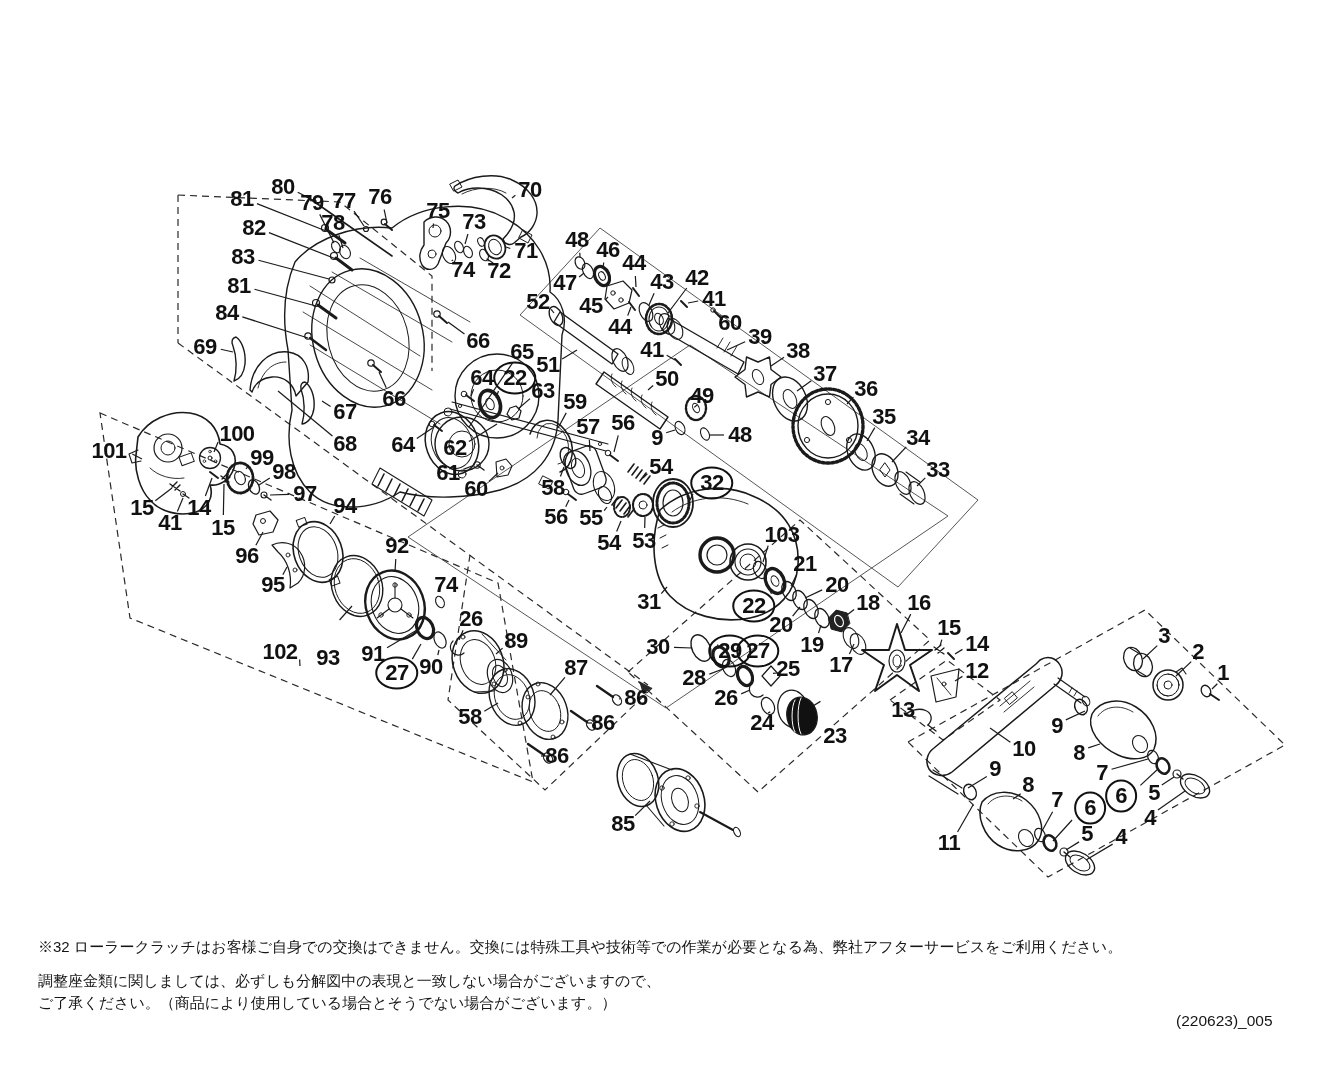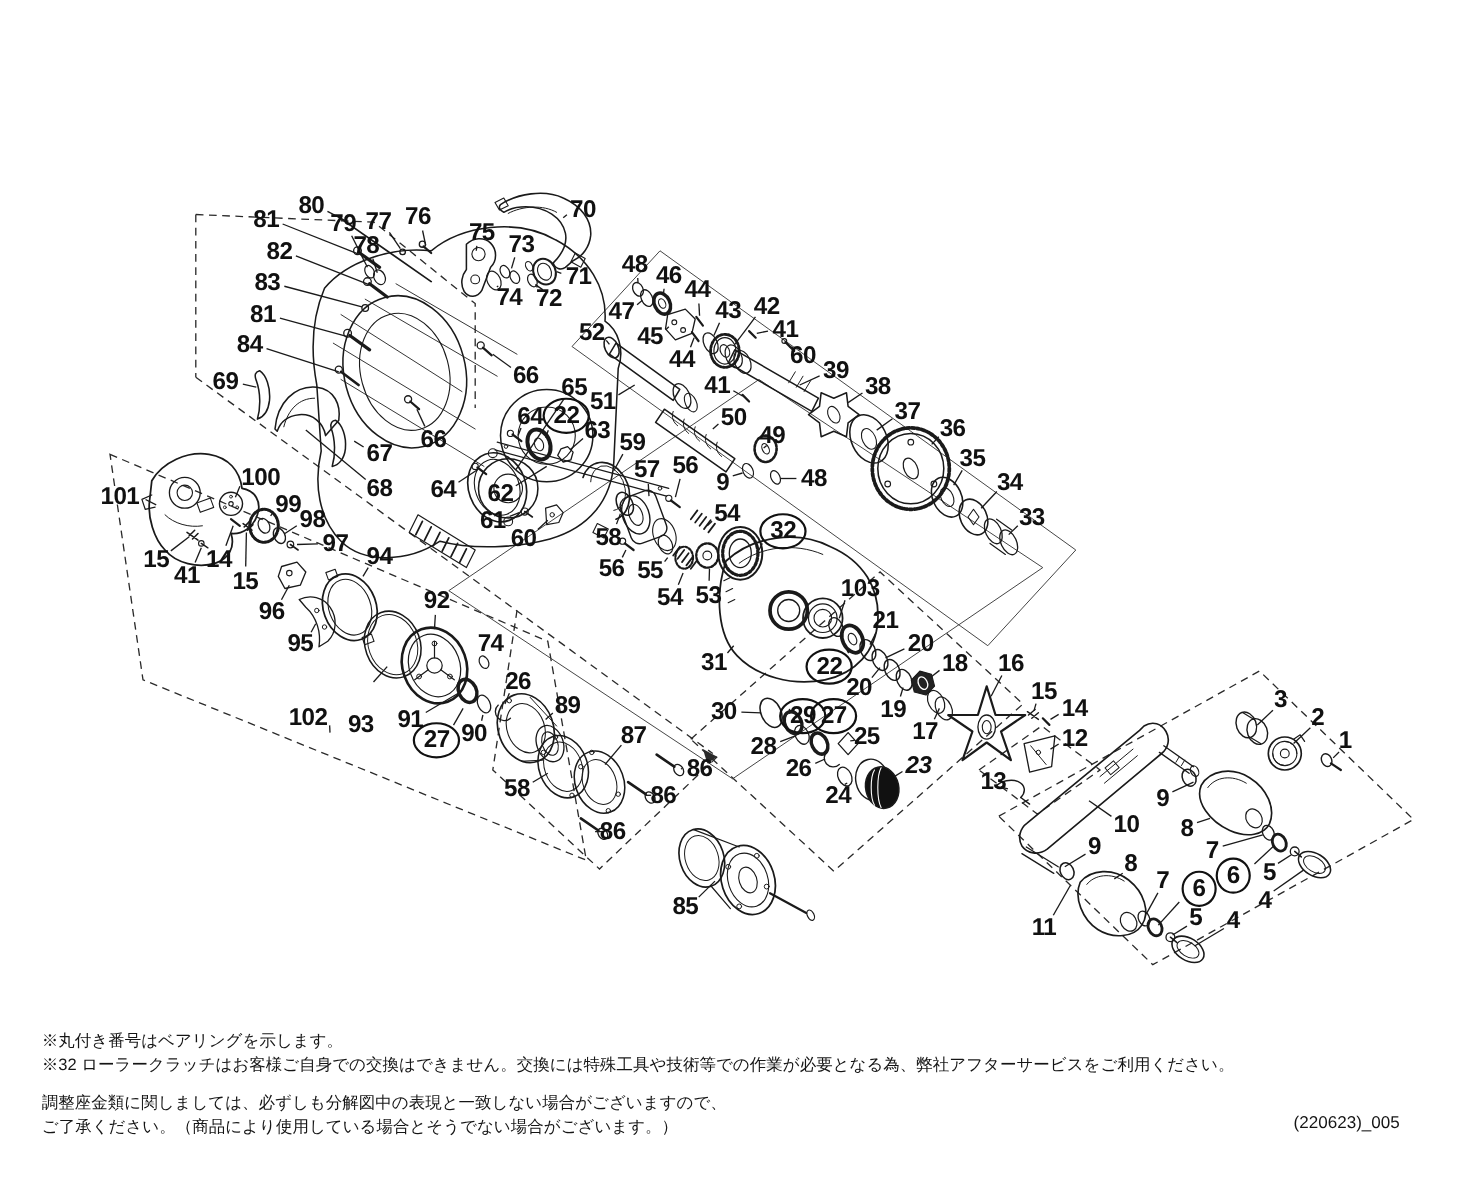--- a/index.html
+++ b/index.html
@@ -590,21 +590,21 @@
       <div class="callout" style="left: 977px; top: 644px;">14</div>
       <div class="callout" style="left: 977px; top: 671px;">12</div>
       <div class="callout" style="left: 903px; top: 710px;">13</div>
       <div class="callout" style="left: 658px; top: 647px;">30</div>
       <div class="callout circled" style="left: 730px; top: 629px; margin-top: 22px;">29</div>
       <div class="callout" style="left: 694px; top: 678px;">28</div>
       <div class="callout circled" style="left: 758px; top: 651px;">27</div>
       <div class="callout" style="left: 726px; top: 698px;">26</div>
       <div class="callout" style="left: 788px; top: 669px;">25</div>
       <div class="callout" style="left: 762px; top: 723px;">24</div>
-      <div class="callout" style="left: 835px; top: 696px; font-style: italic;">23</div>
+      <div class="callout" style="left: 835px; top: 736px;">23</div>
       <div class="callout" style="left: 636px; top: 698px;">86</div>
       <div class="callout" style="left: 603px; top: 723px;">86</div>
       <div class="callout" style="left: 557px; top: 756px;">86</div>
       <div class="callout" style="left: 623px; top: 824px;">85</div>
       <div class="callout" style="left: 516px; top: 641px;">89</div>
       <div class="callout" style="left: 470px; top: 717px;">58</div>
       <div class="callout" style="left: 576px; top: 668px;">87</div>
       <div class="callout" style="left: 109px; top: 451px;">101</div>
       <div class="callout" style="left: 237px; top: 434px;">100</div>
       <div class="callout" style="left: 262px; top: 458px;">99</div>
@@ -638,21 +638,20 @@
       <div class="callout circled" style="left: 1090px; top: 808px;">6</div>
       <div class="callout" style="left: 1087px; top: 834px;">5</div>
       <div class="callout" style="left: 1121px; top: 837px;">4</div>
       <div class="callout" style="left: 949px; top: 843px;">11</div>
       <div class="callout" style="left: 1164px; top: 636px;">3</div>
       <div class="callout" style="left: 1198px; top: 652px;">2</div>
       <div class="callout" style="left: 1223px; top: 673px;">1</div>
     </div>
 
 <div class="notes">
-  <div>※丸付き番号はベアリングを示します。</div>
   <div>※32 ローラークラッチはお客様ご自身での交換はできません。交換には特殊工具や技術等での作業が必要となる為、弊社アフターサービスをご利用ください。</div>
   <div class="gap"></div>
   <div>調整座金類に関しましては、必ずしも分解図中の表現と一致しない場合がございますので、</div>
   <div>ご了承ください。（商品により使用している場合とそうでない場合がございます。）</div>
 </div>
 
 <div class="docnum">(220623)_005</div>
 
 </div>
 

